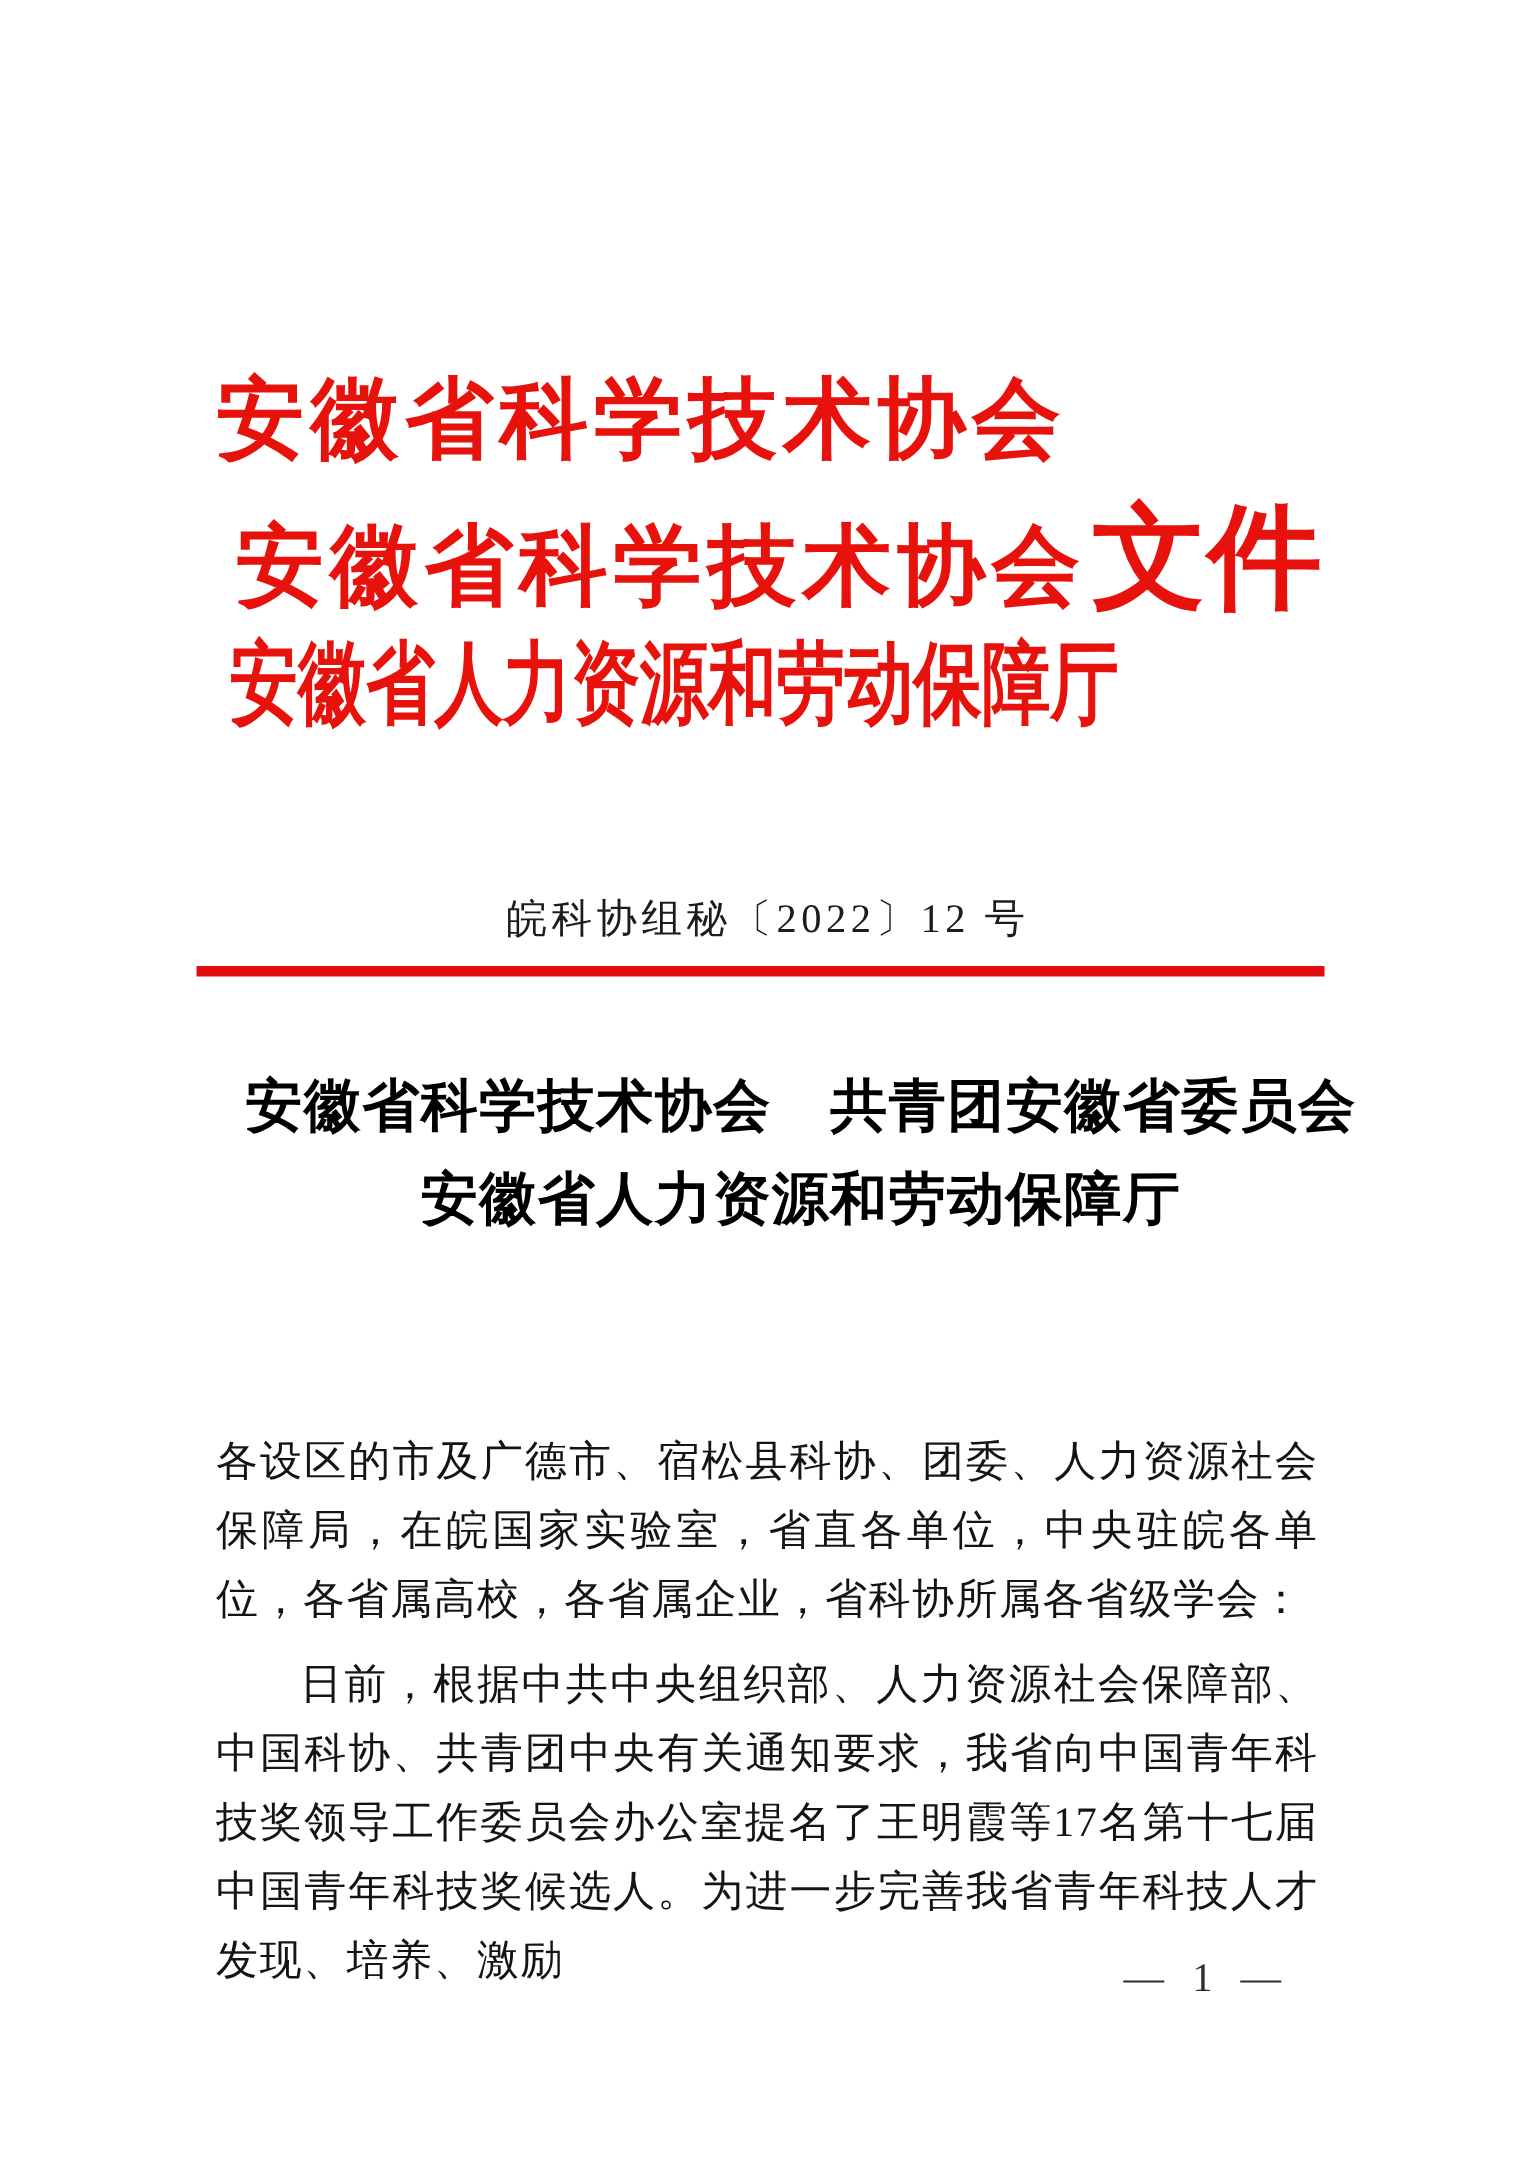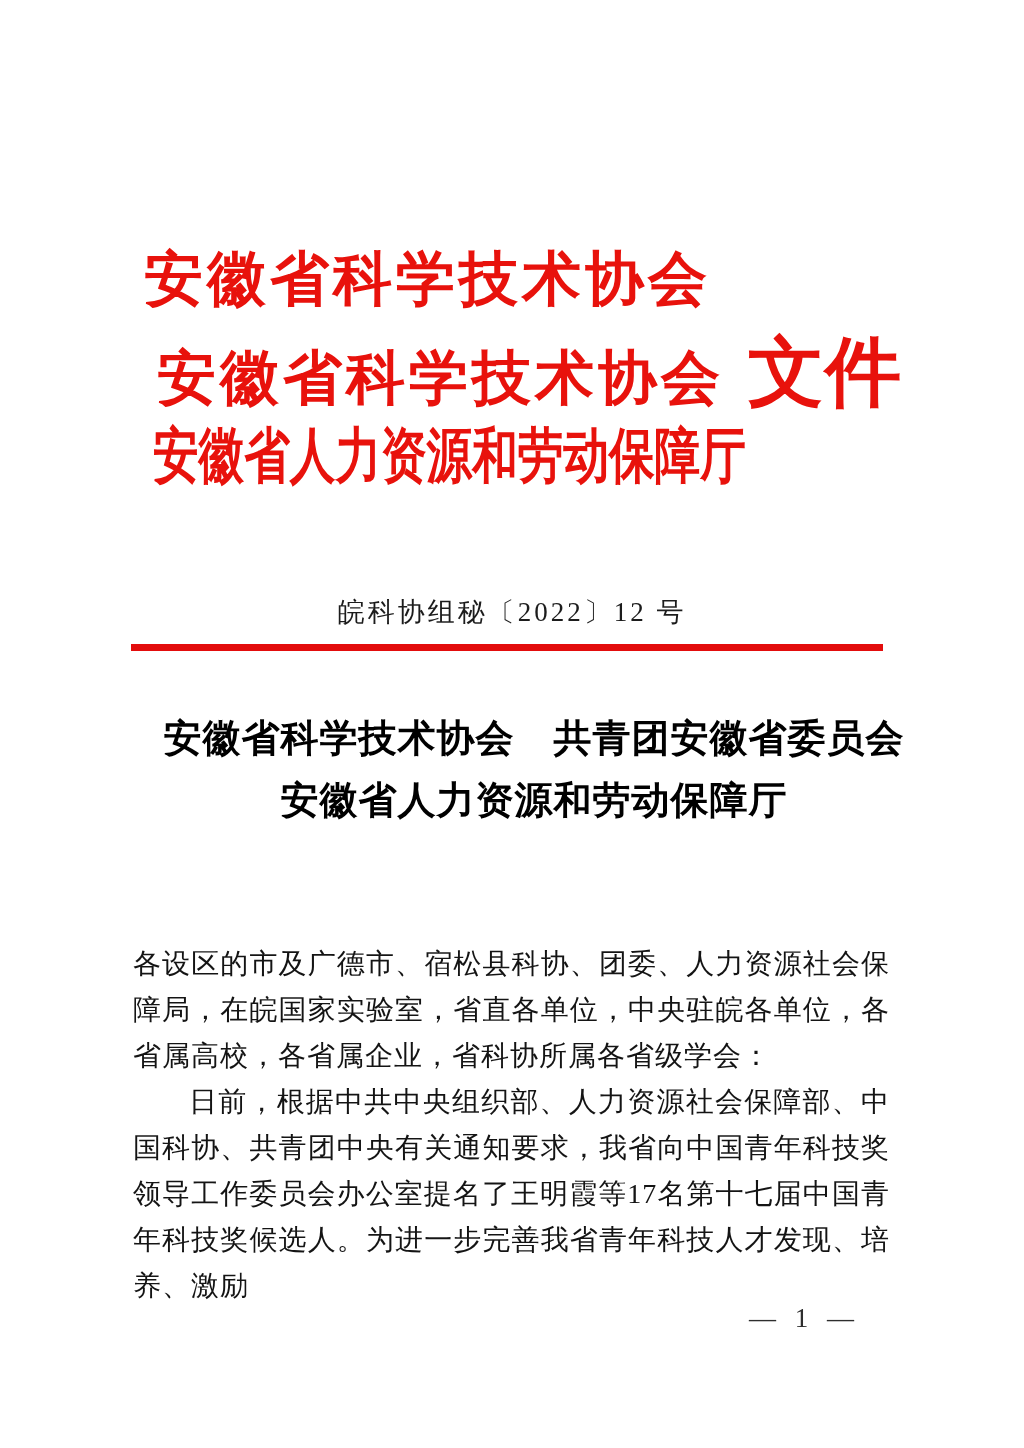--- a/index.html
+++ b/index.html
@@ -32,21 +32,21 @@
   }
   .header-line-2 {
     left: 157px;
     top: 334px;
     font-size: 59px;
     letter-spacing: 4px;
   }
   .header-line-2 .doc-word {
     font-size: 76px;
     letter-spacing: 1px;
-    margin-left: 24px;
+    margin-left: 4px;
     font-weight: bold;
   }
   .header-line-3 {
     left: 153px;
     top: 426px;
     font-size: 60px;
     letter-spacing: 0;
     transform: scaleX(0.76);
     transform-origin: left top;
   }
@@ -95,21 +95,21 @@
     left: 133px;
     top: 941px;
     width: 757px;
     color: #141414;
     font-size: 28px;
     line-height: 46px;
     letter-spacing: 1px;
     text-align: justify;
   }
   .body-block p {
-    margin: 0;
+    margin: 11px;
     padding: 0;
   }
   .body-block p.indent {
     text-indent: 2em;
   }
 
   
   .page-number {
     position: absolute;
     top: 1302px;

